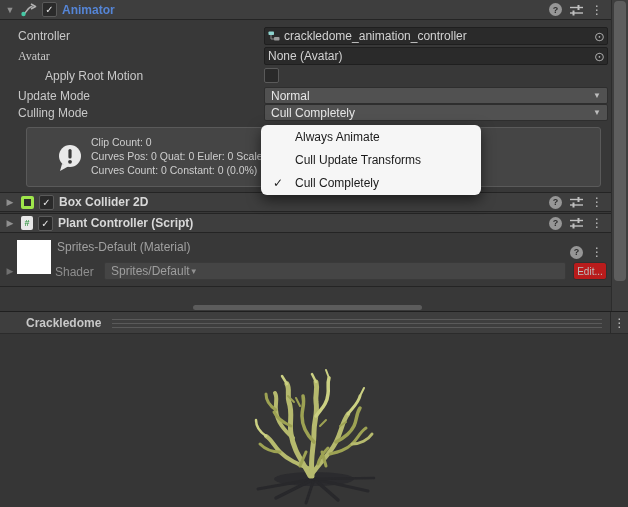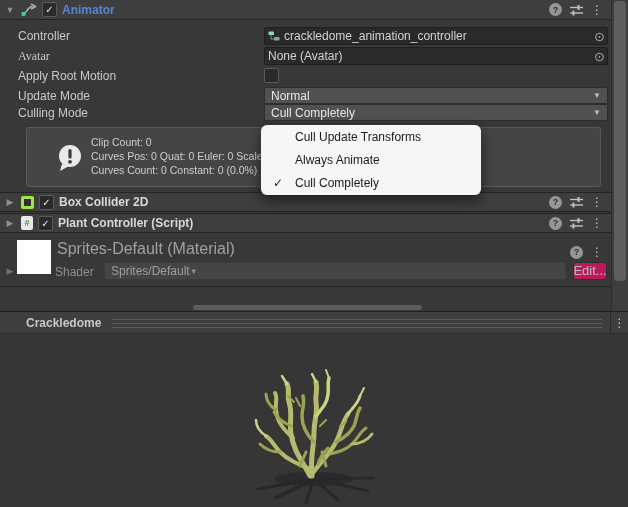--- a/index.html
+++ b/index.html
@@ -54,30 +54,30 @@
   .helpbox{
     position:absolute;left:26px;top:127px;width:575px;height:60px;box-sizing:border-box;
     background:#454545;border:1px solid #5a5a5a;border-radius:3px;
   }
   .helpbox-text{
     position:absolute;left:64px;top:7px;font-size:10.5px;line-height:14px;color:#cecece;
     white-space:nowrap;overflow:hidden;right:4px;
   }
   
   .mat-swatch{position:absolute;left:17px;top:240px;width:34px;height:34px;background:#ffffff;}
-  .mat-title{position:absolute;left:57px;top:240px;font-size:16px;color:#a0a0a0;}
+  .mat-title{position:absolute;left:57px;top:240px;font-size:12px;color:#a0a0a0;}
   .shader-dd{
     position:absolute;left:104px;top:262px;width:462px;height:18px;box-sizing:border-box;
     background:#454545;border:1px solid #3a3a3a;border-radius:2px;
     display:flex;align-items:center;padding:0 6px;color:#9e9e9e;
   }
   .edit-btn{
     position:absolute;left:573px;top:262px;width:34px;height:18px;box-sizing:border-box;
-    background:#be185d;border:1px solid #303030;border-radius:3px;
-    display:flex;justify-content:center;color:#bdbdbd;font-size:13px;
+    background:#b91c1c;border:1px solid #303030;border-radius:3px;
+    display:flex;align-items:center;justify-content:center;color:#bdbdbd;font-size:10px;
   }
   
   .strip{position:absolute;left:0;width:611px;background:#383838;border-bottom:1px solid #242424;}
   .hscroll-thumb{position:absolute;left:193px;top:305px;width:229px;height:5px;background:#5c5c5c;border-radius:2.5px;}
   
   .preview-bar{
     position:absolute;left:0;top:311px;width:628px;height:23px;box-sizing:border-box;
     background:#3e3e3e;border-top:1px solid #1f1f1f;border-bottom:1px solid #2b2b2b;text-align:right;
   }
   .preview-title{position:absolute;left:26px;top:4px;font-weight:bold;color:#c8c8c8;}
@@ -151,21 +151,21 @@
   <span class="flex1">crackledome_animation_controller</span>
   <span class="picker">⊙</span>
 </div>
 
 <span class="row-label" style="top:49px;font-family:Liberation Serif, serif;">Avatar</span>
 <div class="obj-field" style="top:47px;justify-content:center;">
   <span class="flex1">None (Avatar)</span>
   <span class="picker">⊙</span>
 </div>
 
-<span class="row-label" style="top:69px;">Apply Root Motion</span>
+<span class="row-label" style="top:69px;margin-left:27px;">Apply Root Motion</span>
 <div class="checkbox-empty" style="top:68px;"></div>
 
 <span class="row-label" style="top:89px;">Update Mode</span>
 <div class="dropdown" style="top:87px;">
   <span class="flex1">Normal</span>
   <span class="dd-arrow">▼</span>
 </div>
 
 <span class="row-label" style="top:106px;">Culling Mode</span>
 <div class="dropdown" style="top:104px;">
@@ -185,25 +185,25 @@
   <div class="helpbox-text">
     <div>Clip Count: 0</div>
     <div>Curves Pos: 0 Quat: 0 Euler: 0 Scale: 0 Mus</div>
     <div>Curves Count: 0 Constant: 0 (0.0%) Dense:</div>
   </div>
 </div>
 
 <div class="popup">
   <div class="popup-item">
     <span class="popup-check"></span>
-    <span>Cull Update Transforms</span>
+    <span>Always Animate</span>
   </div>
   <div class="popup-item">
     <span class="popup-check"></span>
-    <span>Always Animate</span>
+    <span>Cull Update Transforms</span>
   </div>
   <div class="popup-item">
     <span class="popup-check">✓</span>
     <span>Cull Completely</span>
   </div>
 </div>
 
 <div class="comp-header" style="top:192px;">
   <span class="fold">▶</span>
   <span style="width:13px;height:13px;box-sizing:border-box;border:3px solid #9fe64b;border-radius:2px;background:#2e2e2e;flex:0 0 auto;"></span>

